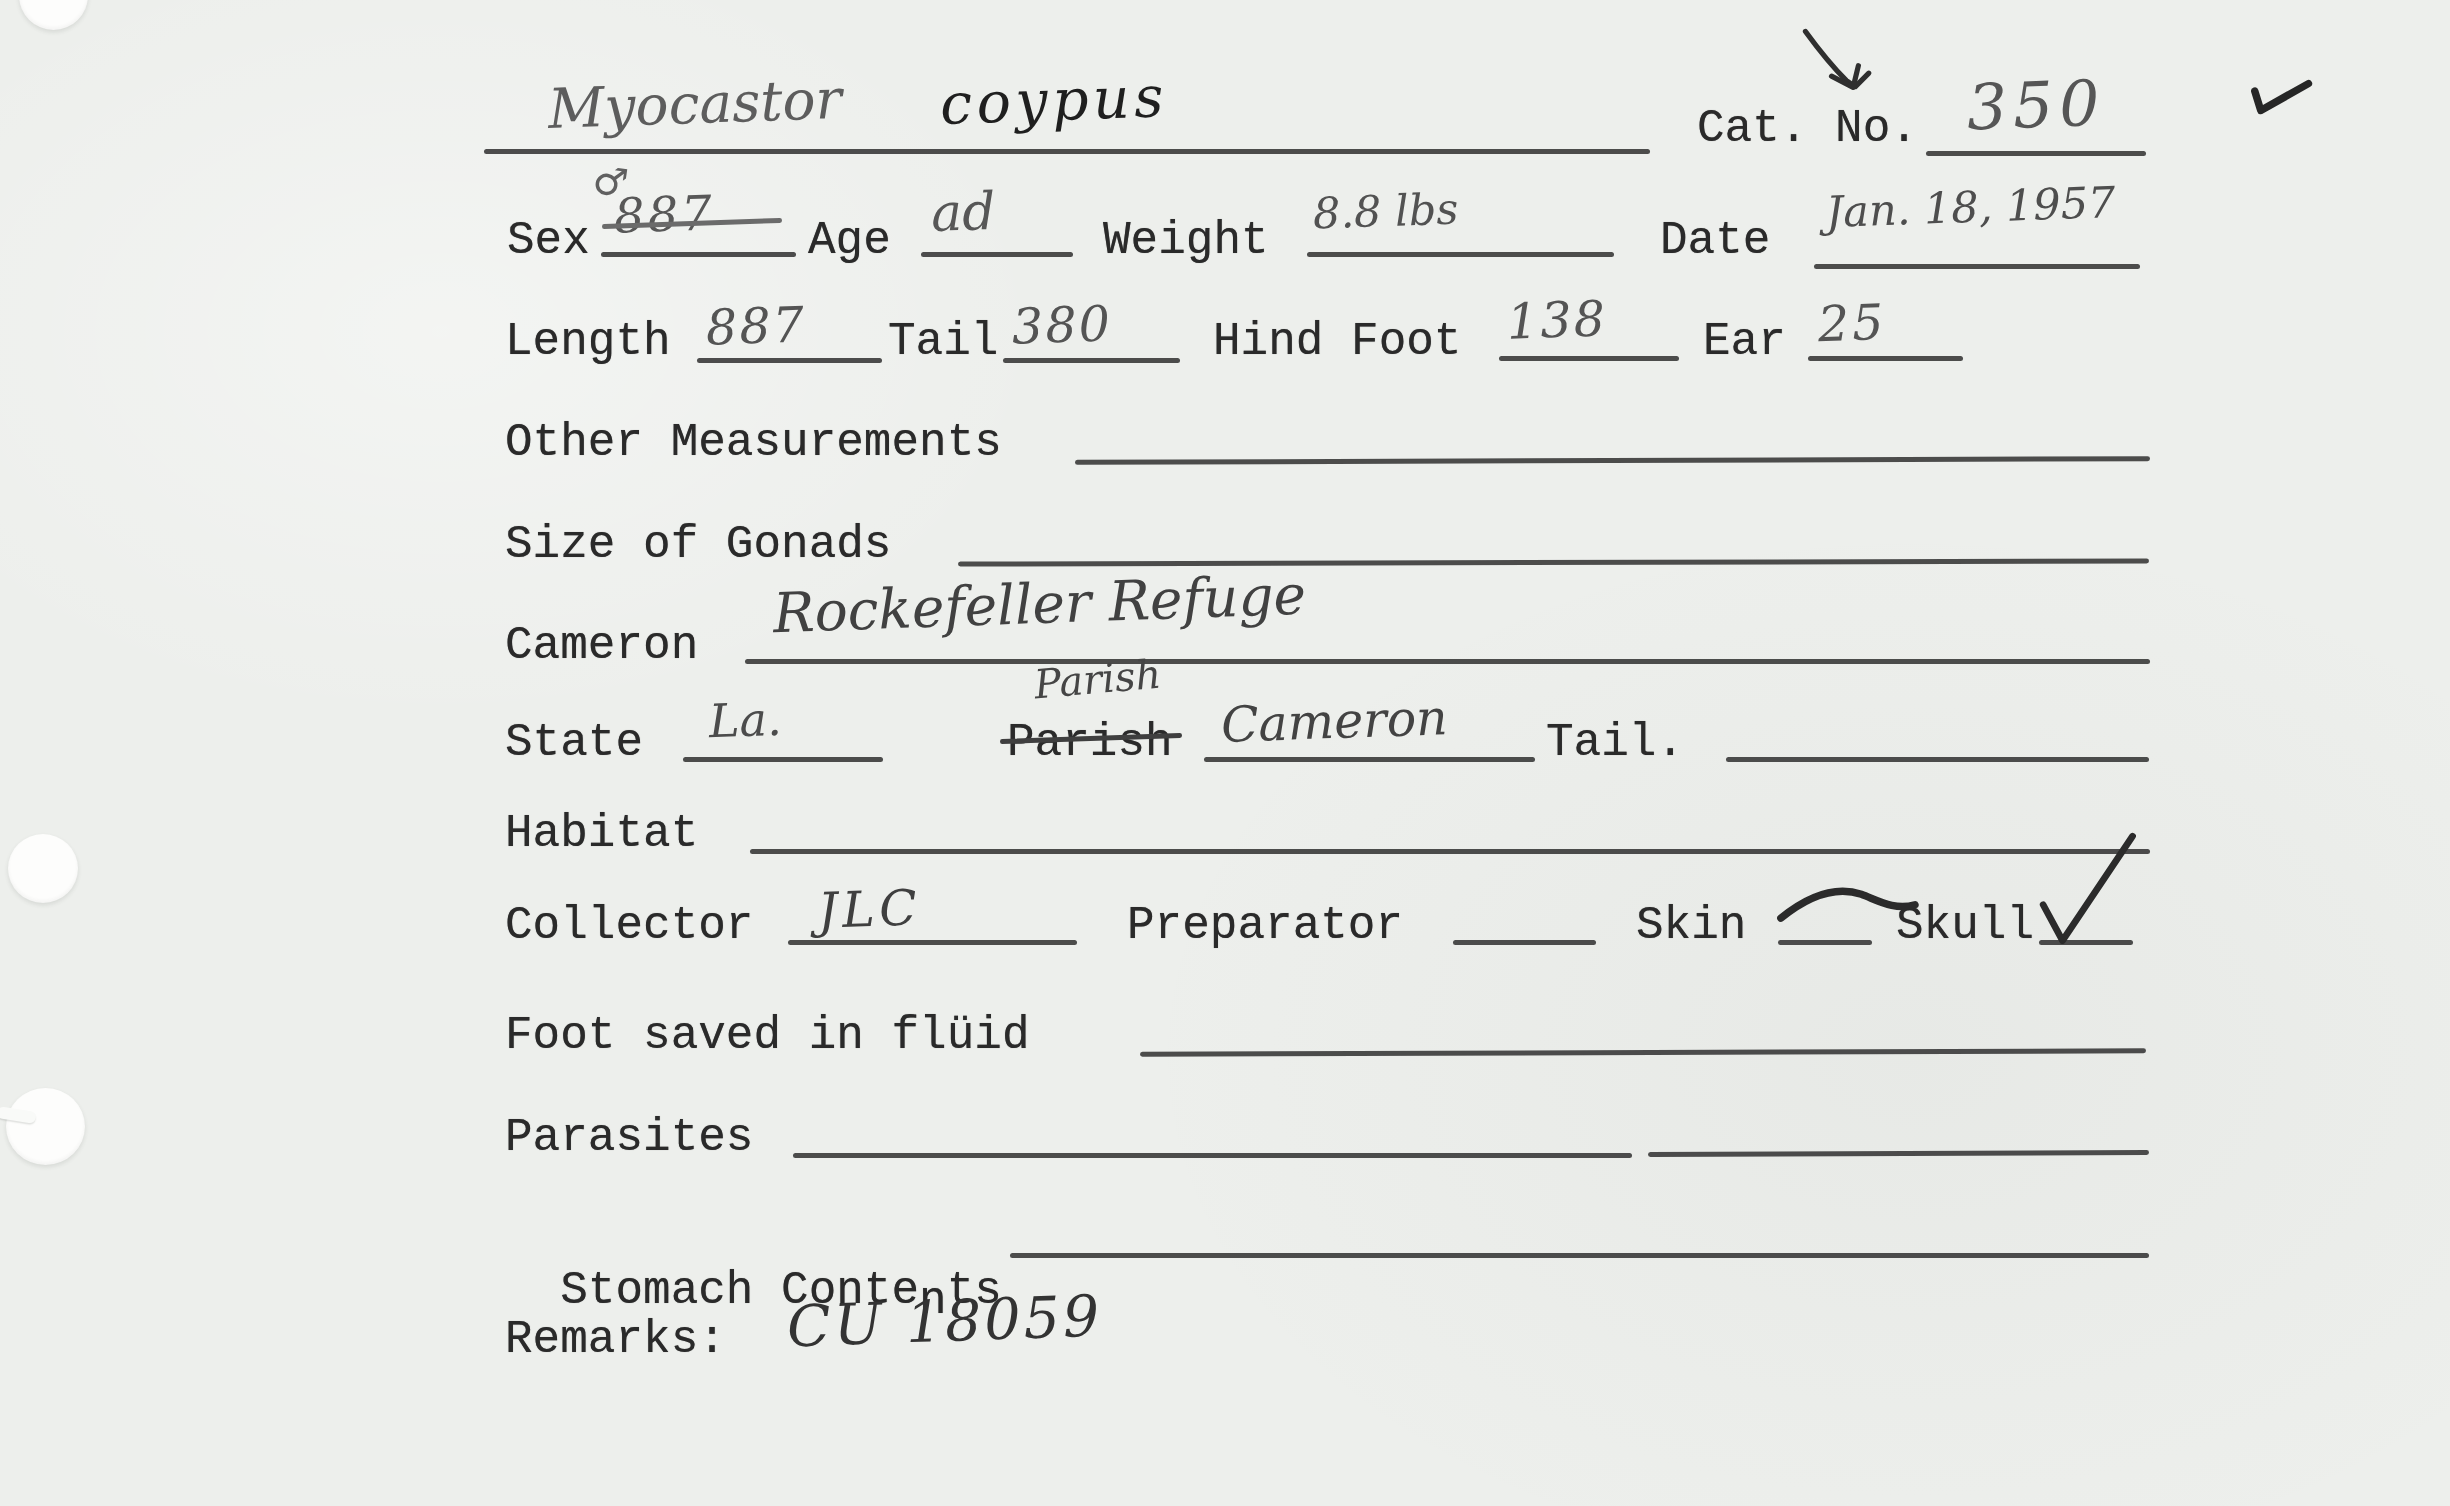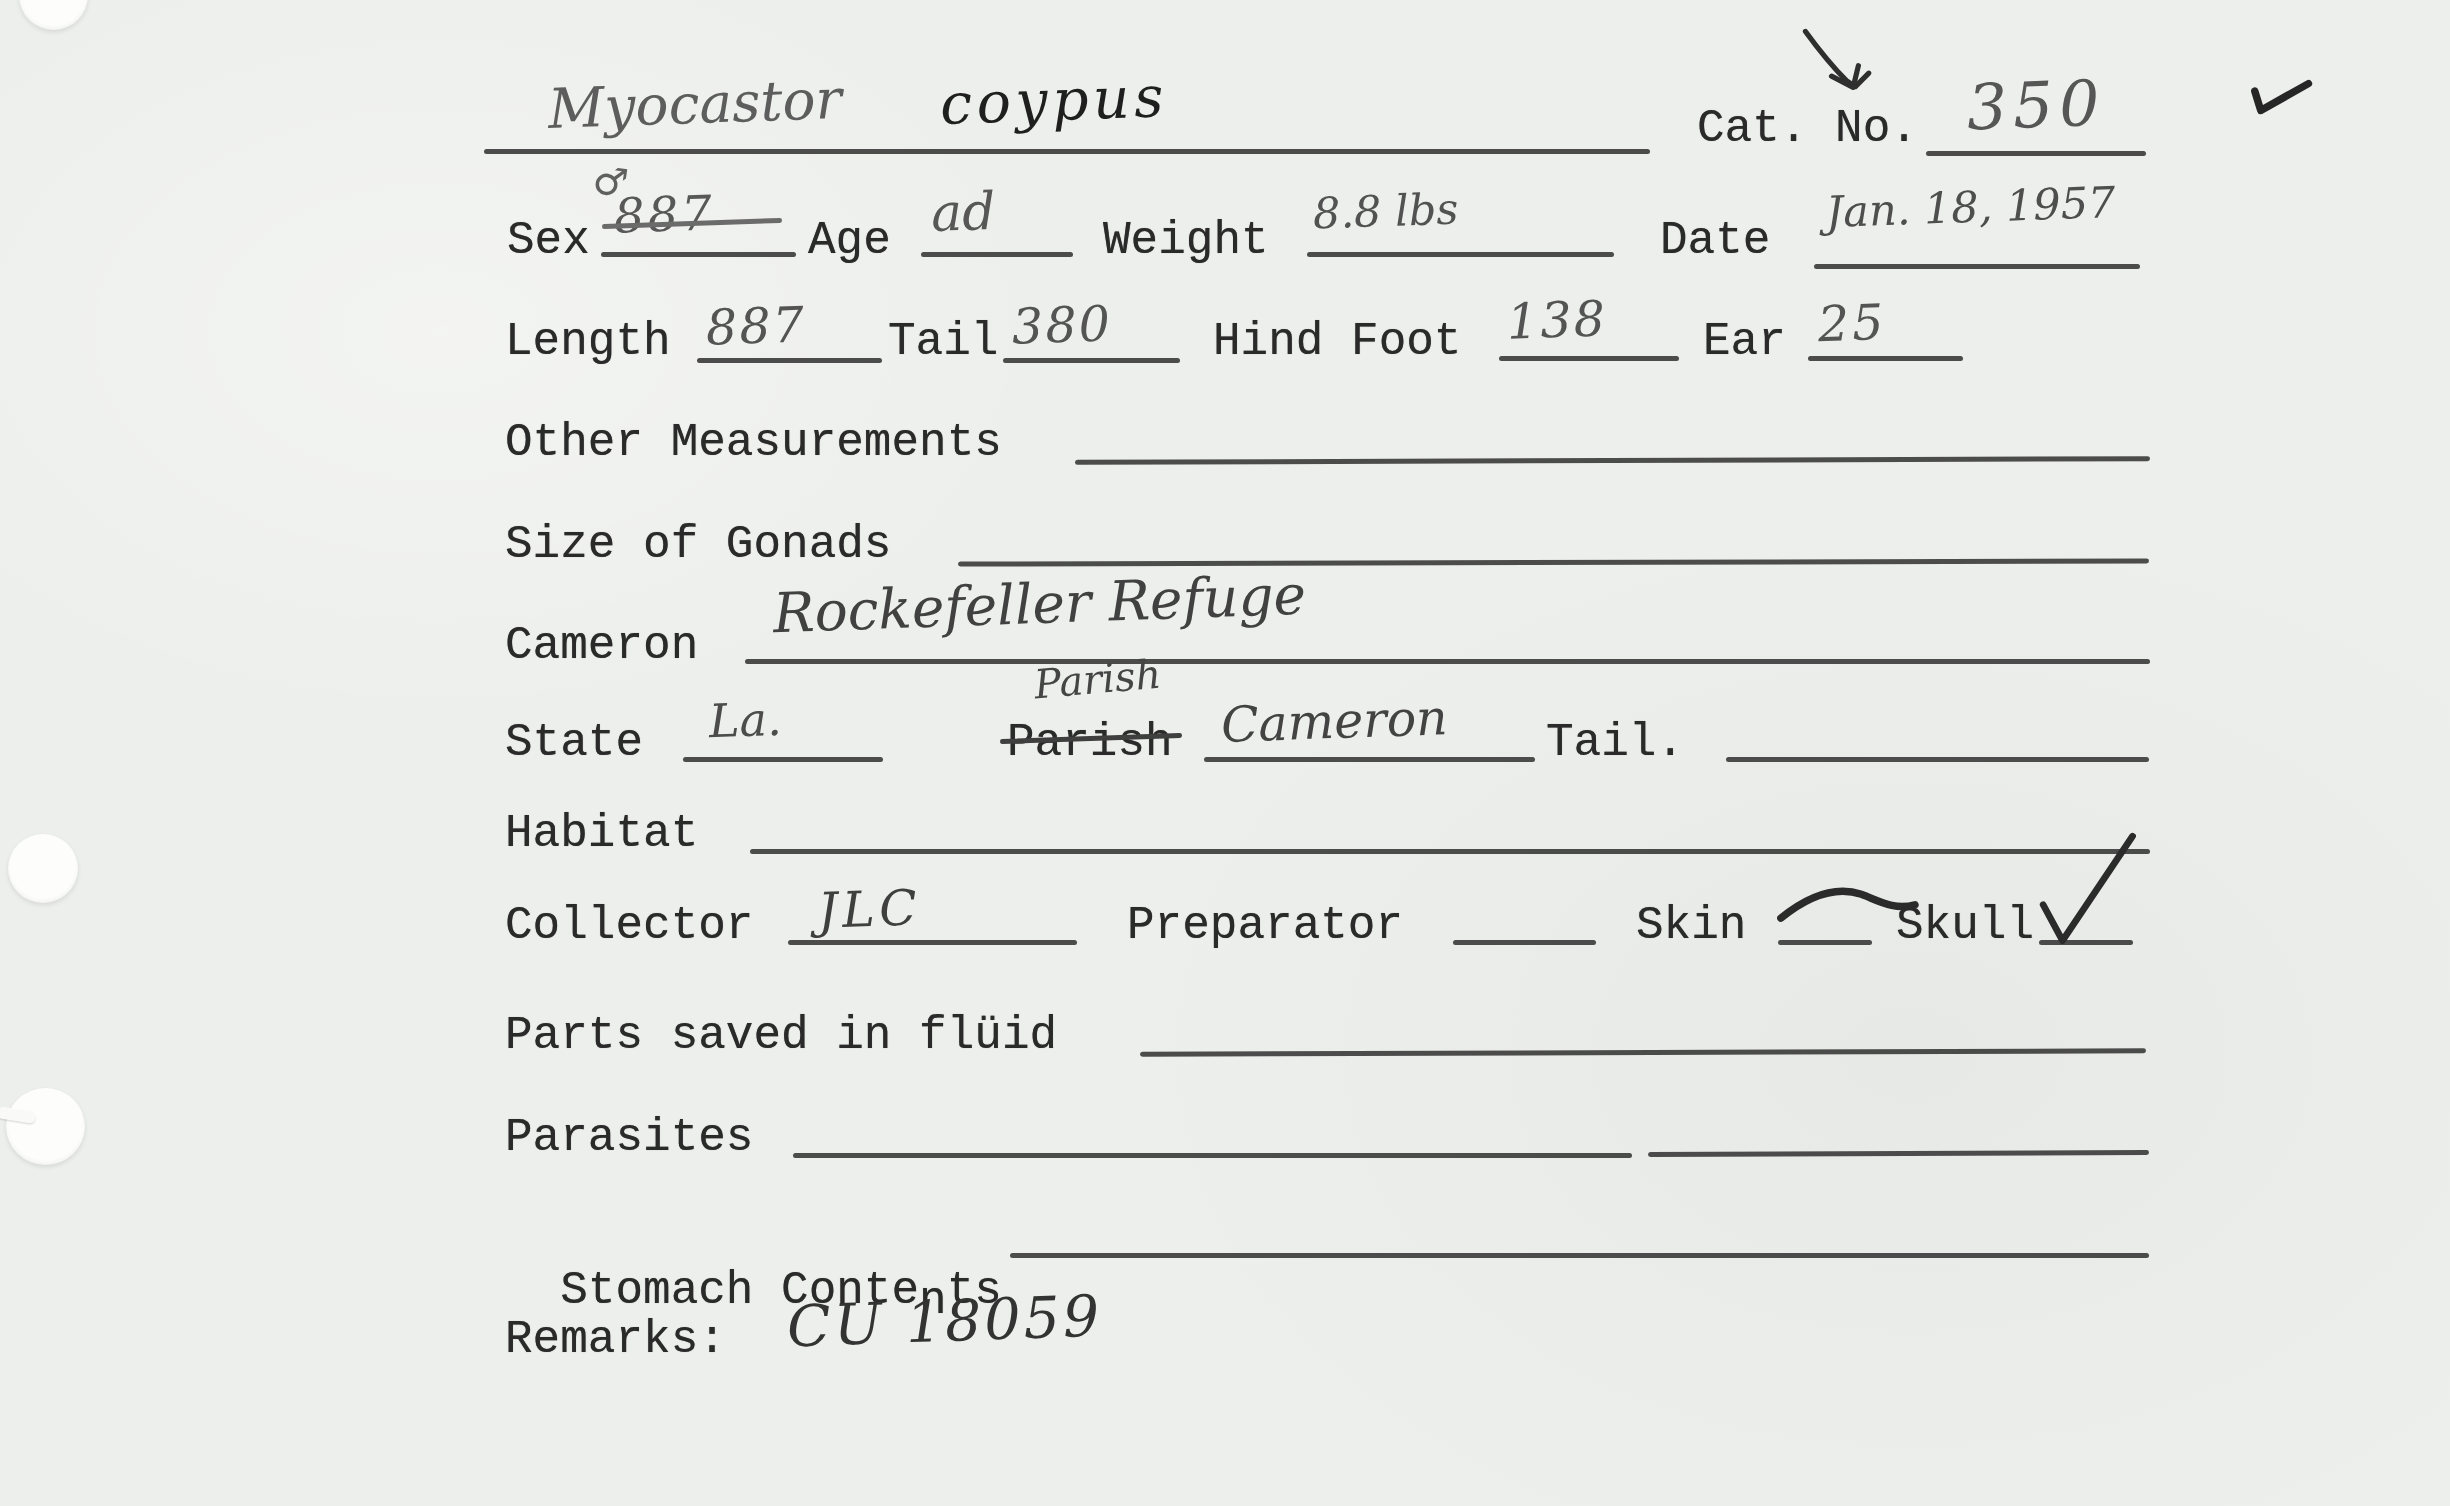--- a/index.html
+++ b/index.html
@@ -122,21 +122,21 @@
 
 <span class="t" style="left:1127px;top:900px;">Preparator</span>
 <div class="u" style="left:1453px;top:940px;width:143px;"></div>
 
 <span class="t" style="left:1636px;top:900px;">Skin</span>
 <div class="u" style="left:1778px;top:940px;width:94px;"></div>
 
 <span class="t" style="left:1896px;top:900px;text-align:right;">Skull</span>
 <div class="u" style="left:2039px;top:940px;width:94px;"></div>
 
-<span class="t" style="left:505px;top:1010px;">Parts saved in flüid</span>
+<span class="t" style="left:505px;top:1010px;">Foot saved in flüid</span>
 <div class="u" style="left:1140px;top:1050px;width:1006px;transform:rotate(-.2deg);"></div>
 
 <span class="t" style="left:505px;top:1112px;">Parasites</span>
 <div class="u" style="left:793px;top:1153px;width:839px;"></div>
 <div class="u" style="left:1648px;top:1151px;width:501px;transform:rotate(-.25deg);"></div>
 
 <span class="t" style="left:505px;top:1213px;">
   <span>Stomach Conte</span><span class="subn">n</span><span>ts</span>
 </span>
 <div class="u" style="left:1010px;top:1253px;width:1139px;"></div>

